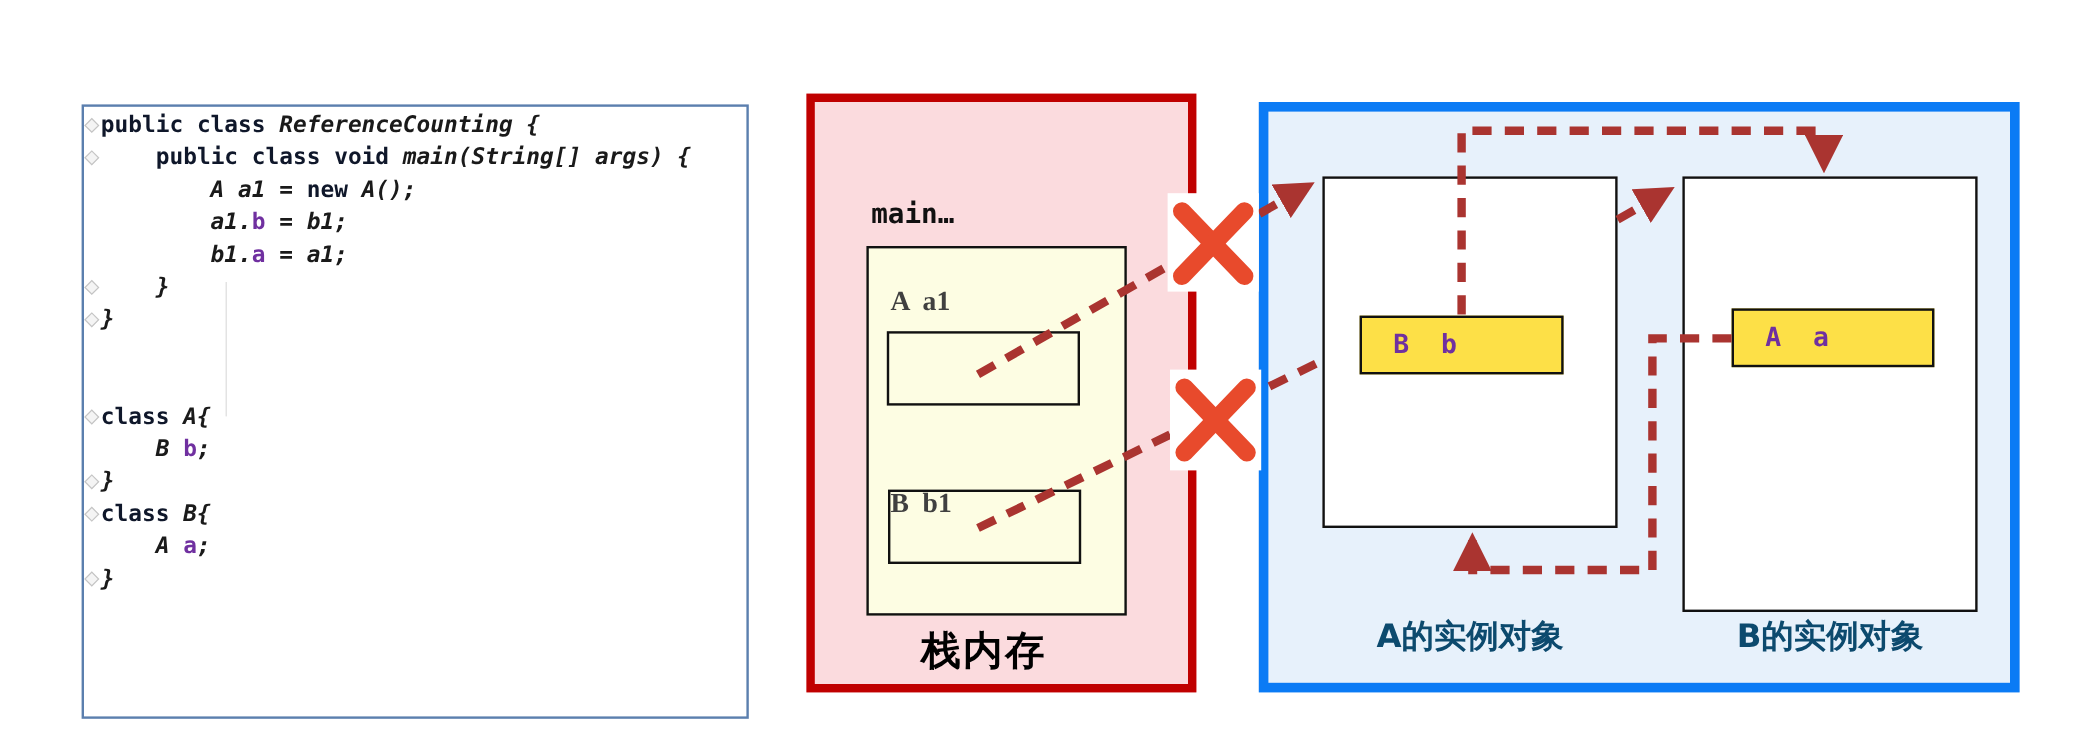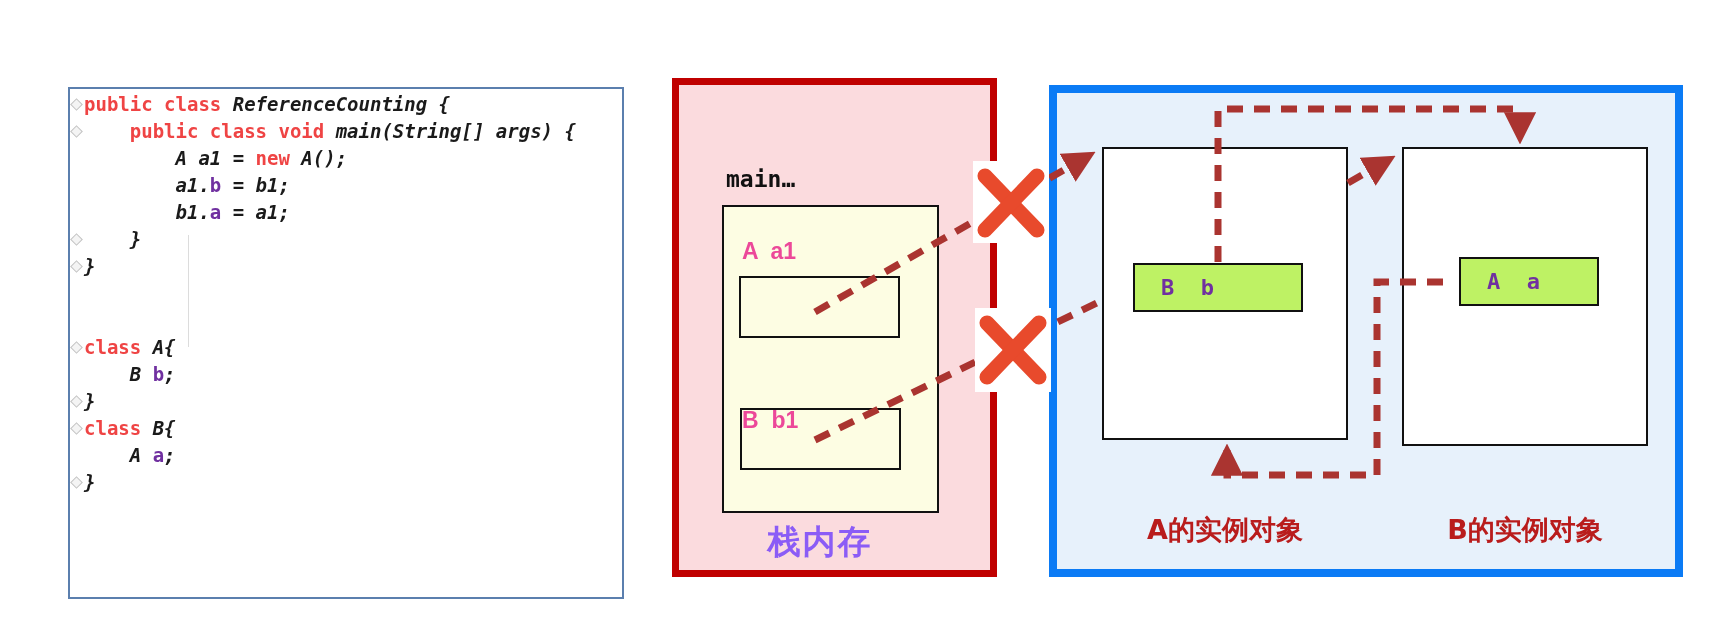--- a/index.html
+++ b/index.html
@@ -6,57 +6,57 @@
   #canvas{position:relative;width:1731px;height:619px;background:#ffffff;overflow:hidden;
           font-family:"DejaVu Sans","Liberation Sans",sans-serif;}
 
   
   #code-panel{position:absolute;left:68px;top:87px;width:552px;height:508px;
               background:#ffffff;border:2px solid #5B7FAE;}
   #code-lines{position:absolute;left:14px;top:2px;right:0;
               font-family:"DejaVu Sans Mono",monospace;font-size:19px;font-weight:600;
               color:#1A1A1A;}
   .code-line{position:relative;height:27px;line-height:27px;white-space:pre;}
-  .code-line .kw{color:#ef4444;font-weight:700;}
+  .code-line .kw{color:#0f172a;font-weight:700;}
   .code-line .fld{color:#7030A0;font-weight:700;}
   .code-line .pl{color:#1A1A1A;font-style:italic;}
   .fold{position:absolute;left:-12px;top:9px;width:7px;height:7px;
         border:1.5px solid #C4C4C4;background:#F4F4F4;transform:rotate(45deg);}
   #indent-guide{position:absolute;left:118px;top:146px;width:1px;height:112px;background:#DCDCDC;}
 
   
   #stack-panel{position:absolute;left:672px;top:78px;width:325px;height:499px;
                box-sizing:border-box;background:#FBDBDE;border:7px solid #C00000;}
   #stack-frame-label{position:absolute;left:726px;top:166px;
                      font-family:"DejaVu Sans Mono",monospace;font-size:23px;font-weight:700;color:#111;}
   #stack-frame{position:absolute;left:722px;top:205px;width:217px;height:308px;
                box-sizing:border-box;background:#FDFDE3;border:2.5px solid #111;}
-  .var-label{position:absolute;font-family:Liberation Sans, sans-serif;font-size:23px;
-             font-weight:700;color:#ec4899;white-space:pre;}
+  .var-label{position:absolute;font-family:Liberation Serif, serif;font-size:23px;
+             font-weight:700;color:#404040;white-space:pre;}
   #var-a1-label{left:742px;top:238px;}
   #var-b1-label{left:742px;top:371px;margin-top:36px;}
   .var-slot{position:absolute;box-sizing:border-box;border:2.5px solid #111;background:transparent;}
   #var-a1-slot{left:739px;top:276px;width:161px;height:62px;}
   #var-b1-slot{left:740px;top:408px;width:161px;height:62px;}
   #stack-title{position:absolute;left:720px;top:520px;width:200px;text-align:center;
-               font-size:33px;font-weight:700;color:#8b5cf6;letter-spacing:2px;}
+               font-size:33px;font-weight:700;color:#000000;letter-spacing:2px;}
 
   
   #heap-panel{position:absolute;left:1049px;top:85px;width:634px;height:492px;
               box-sizing:border-box;background:#E7F1FB;border:8px solid #0B7BF5;}
   .obj-box{position:absolute;box-sizing:border-box;background:#ffffff;border:2.5px solid #111;}
   #obj-a{left:1102px;top:147px;width:246px;height:293px;}
-  #obj-b{left:1402px;top:147px;width:246px;height:299px;padding-left:45px;}
+  #obj-b{left:1402px;top:147px;width:246px;height:363px;padding-left:45px;}
   .obj-label{position:absolute;left:0;width:100%;top:363px;text-align:center;
-             font-size:27px;font-weight:700;color:#b91c1c;}
-  .field-slot{position:absolute;box-sizing:border-box;background:#bef264;border:2px solid #111;
+             font-size:27px;font-weight:700;color:#0c4a6e;}
+  .field-slot{position:absolute;box-sizing:border-box;background:#fde047;border:2px solid #111;
               font-family:"DejaVu Sans Mono",monospace;font-size:22px;font-weight:700;color:#7030A0;
               white-space:pre;display:flex;align-items:center;}
   #field-b{left:1133px;top:263px;width:170px;height:49px;padding-left:26px;}
-  #field-a{left:1443px;top:257px;width:140px;height:49px;padding-left:26px;margin-left:16px;}
+  #field-a{left:1443px;top:257px;width:169px;height:49px;padding-left:26px;}
   #heap-title{position:absolute;left:1223px;top:516px;width:200px;text-align:center;
               font-size:33px;font-weight:700;color:#1E90FF;letter-spacing:2px;}
 
   
   #overlay{position:absolute;left:0;top:0;width:1731px;height:619px;pointer-events:none;z-index:10;}
 </style>
 </head>
 <body>
 
 <div id="canvas">

